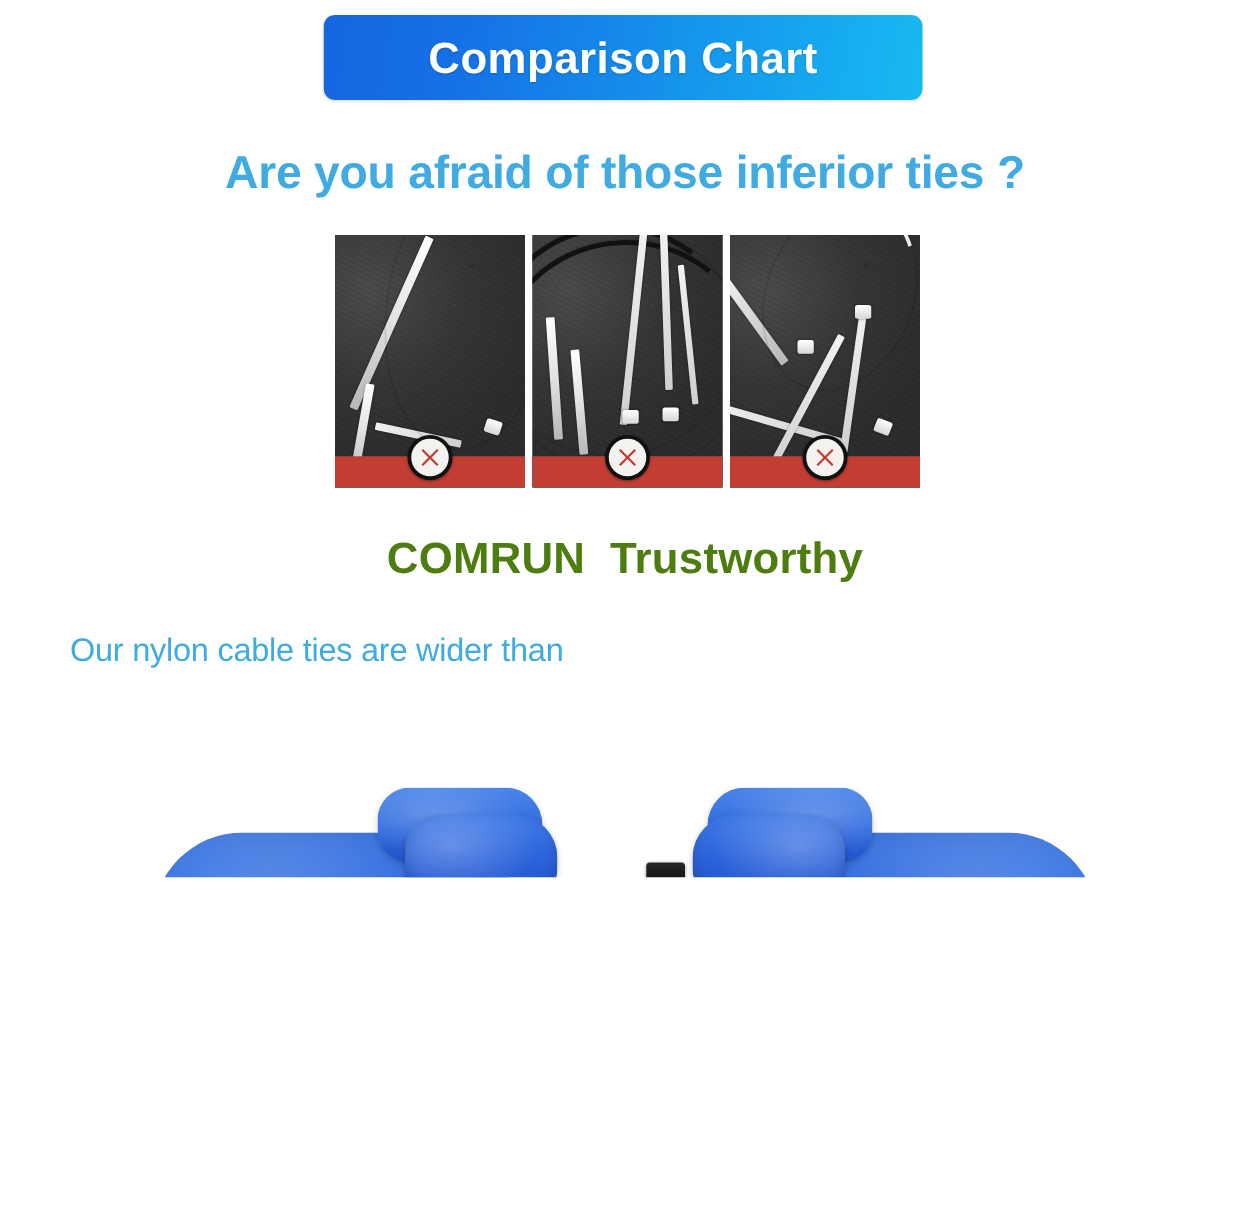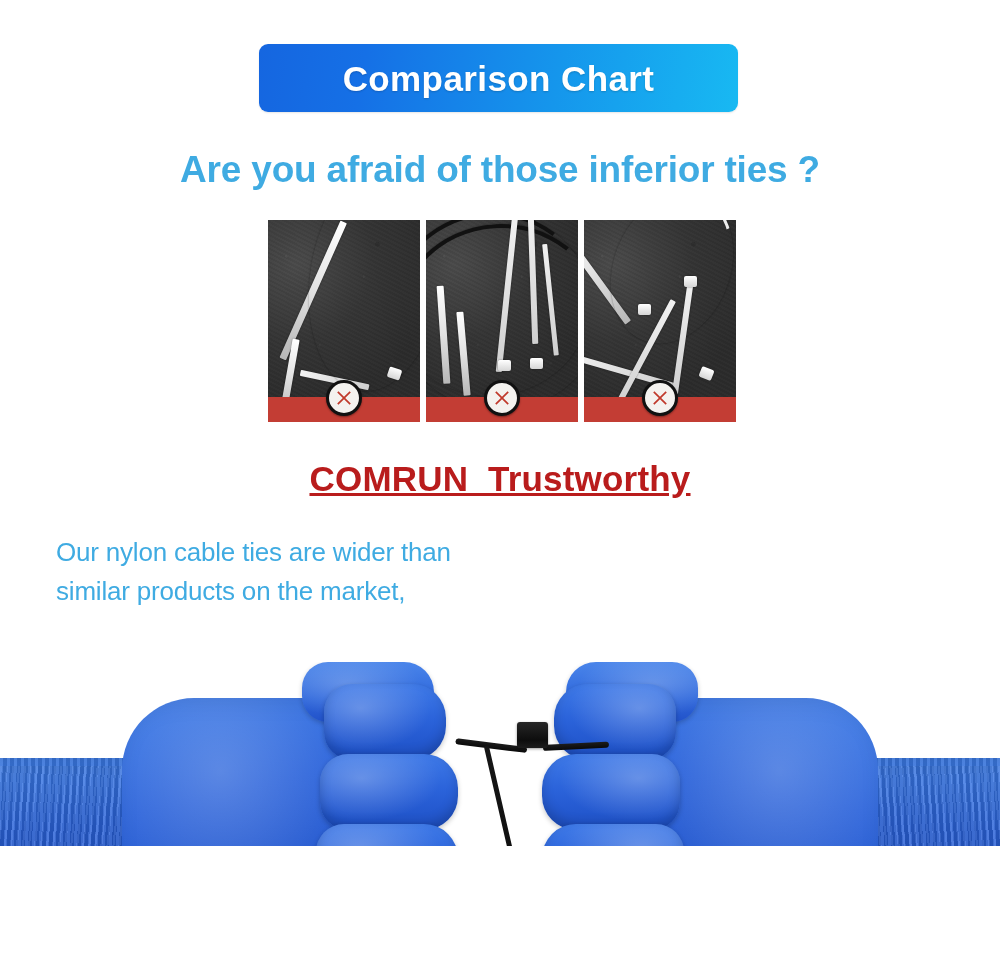--- a/index.html
+++ b/index.html
@@ -7,24 +7,23 @@
     margin: 0;
     padding: 0;
     background: #ffffff;
   }
   body {
     font-family: "Liberation Sans", sans-serif;
   }
   #page {
     position: relative;
     width: 1000px;
-    height: 814px;
+    height: 702px;
     background: #ffffff;
     overflow: hidden;
-    margin-top: 32px;
   }
 
   
   .banner {
     position: absolute;
     left: 259px;
     top: 12px;
     width: 479px;
     height: 68px;
     border-radius: 9px;
@@ -56,26 +55,25 @@
     font-weight: bold;
     letter-spacing: -0.2px;
     white-space: nowrap;
   }
   .subhead {
     position: absolute;
     left: 0;
     top: 427px;
     width: 1000px;
     text-align: center;
-    color: #b91c1c;
+    color: #4d7c0f;
     font-size: 35px;
     font-weight: bold;
     letter-spacing: 0.2px;
     white-space: pre;
-    text-decoration: underline;
   }
   .bodytext {
     position: absolute;
     left: 56px;
     top: 501px;
     width: 520px;
     color: #3fabe2;
     font-size: 26px;
     font-weight: normal;
     line-height: 39px;
@@ -388,21 +386,20 @@
         </svg>
       </div>
     </div>
 
   </div>
 
   <div class="subhead">COMRUN  Trustworthy</div>
 
   <div class="bodytext">
     <div>Our nylon cable ties are wider than</div>
-    <div>similar products on the market,</div>
   </div>
 
   <div class="hands">
 
     <div class="tie-black-lowL"></div>
     <div class="tie-black-lowR"></div>
 
     <div class="skin left"></div>
     <div class="skin right"></div>
 

